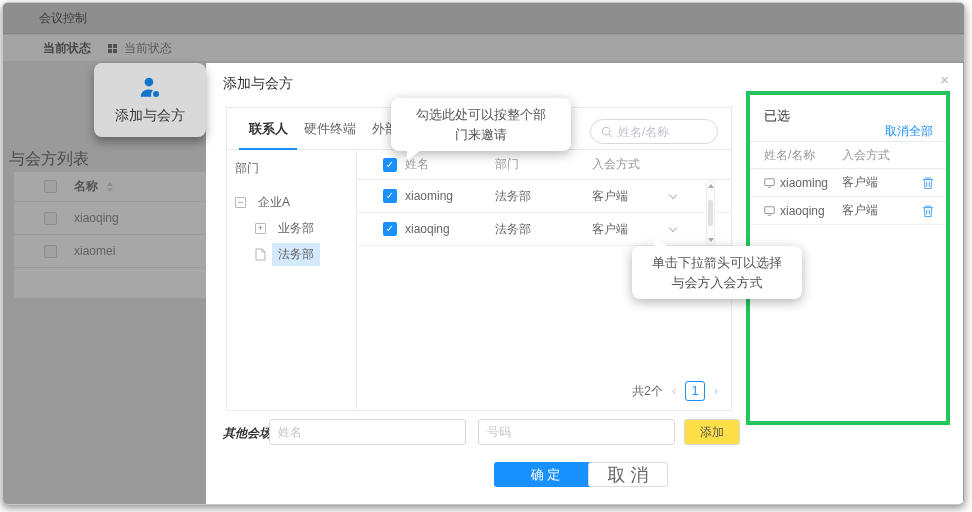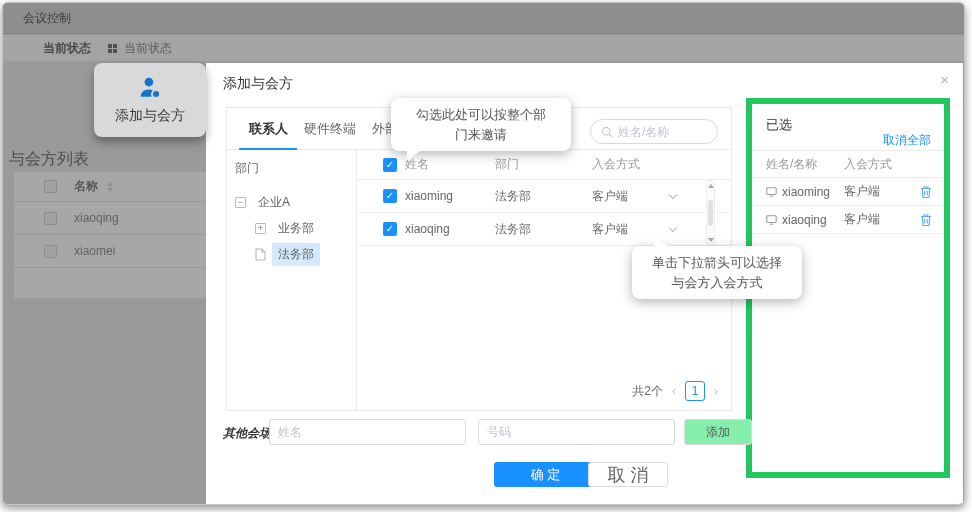--- a/index.html
+++ b/index.html
@@ -4,21 +4,21 @@
 <style>
   * { margin:0; padding:0; box-sizing:border-box; }
   body { font-family:"Liberation Sans","DejaVu Sans",sans-serif; background:#ffffff; }
   .screen { position:relative; width:972px; height:512px; overflow:hidden; background:#fff; }
   .window { position:absolute; left:2px; top:2px; width:963px; height:503px;
             border:1px solid #c6c6c6; border-radius:6px; overflow:hidden;
             background:#9a9a9a; box-shadow:0 3px 8px rgba(0,0,0,.45); }
 
   
   .topbar { position:absolute; left:0; top:0; right:0; height:31px; background:#8e8e8e;
-            border-bottom:1px solid #828282; display:flex; align-items:center; padding-left:20px;
+            border-bottom:1px solid #828282; display:flex; align-items:center; padding-left:36px;
             font-size:12px; color:#3c3c3c; }
   .statusbar { position:absolute; left:0; top:32px; right:0; height:26px; background:#a4a4a4;
                display:flex; align-items:center; gap:7px; padding-left:40px; font-size:12px; }
   .statusbar .lbl { color:#474747; font-weight:bold; }
   .statusbar .val { color:#5a5a5a; }
   .grid-ic { display:inline-grid; grid-template-columns:4px 4px; grid-gap:1px; margin-left:10px; }
   .grid-ic i { width:4px; height:4px; background:#515151; }
 
   .list-title { position:absolute; left:6px; top:146px; font-size:16px; color:#4c4c4c; }
   .list-box { position:absolute; left:11px; top:169px; width:193px; height:126px; background:#a7a7a7; }
@@ -85,40 +85,40 @@
   .varr.dn { border-top:4px solid #a8a8a8; }
   .vthumb { width:5px; height:26px; background:#e0e0e0; border-radius:3px; }
 
   .pager { position:absolute; right:13px; bottom:9px; display:flex; align-items:center; gap:9px;
            font-size:12px; color:#666; }
   .pg-prev { color:#c0c4cc; cursor:pointer; }
   .pg-next { color:#9fcdf7; cursor:pointer; }
   .pg-num { width:20px; height:20px; border:1px solid #1890ff; border-radius:3px; color:#1890ff;
             display:flex; align-items:center; justify-content:center; cursor:pointer; }
 
-  .rbox { position:absolute; left:540px; top:35px; width:204px; height:380px; border:6px solid #22c55e; }
+  .rbox { position:absolute; left:540px; top:28px; width:204px; height:334px; border:4px solid #22c55e; }
   .r-title { position:absolute; left:14px; top:12px; font-size:13px; color:#333; }
   .r-clear { position:absolute; right:13px; top:28px; font-size:12px; color:#1890ff; cursor:pointer; }
   .r-table { position:absolute; left:0; top:46px; right:0; }
   .rrow { display:flex; align-items:center; height:28px; border-bottom:1px solid #f0f0f0;
           font-size:12px; color:#666; padding-left:14px; position:relative; }
   .rrow.rhead { color:#999; border-bottom:1px solid #ebebeb; border-top:1px solid #ebebeb; }
   .r-name { width:78px; display:flex; align-items:center; gap:5px; }
   .r-meth { width:70px; }
   .trash { position:absolute; right:12px; top:7px; cursor:pointer; }
 
   .other { position:absolute; left:0; top:355px; width:100%; height:28px; font-size:12px; }
   .other .olbl { position:absolute; left:17px; top:7px; color:#333; font-weight:bold;font-style:italic; }
   .oinput { position:absolute; top:1px; height:26px; border:1px solid #d9d9d9; border-radius:3px;
             padding:0 8px; font-size:12px; color:#666; outline:none; font-family:inherit; }
   .oinput::placeholder { color:#c0c4cc; }
   .o-name { left:63px; width:197px; }
   .o-num  { left:272px; width:197px; }
-  .o-add { position:absolute; left:478px; top:1px; width:68px; height:26px; border:1px solid #d9d9d9;
-           border-radius:3px; background:#86efac; color:#555; font-size:12px; cursor:pointer;
+  .o-add { position:absolute; left:478px; top:1px; width:56px; height:26px; border:1px solid #d9d9d9;
+           border-radius:3px; background:#fde047; color:#555; font-size:12px; cursor:pointer;
            font-family:inherit; }
 
   .btn-ok { position:absolute; left:288px; top:399px; width:103px; height:25px; background:#1890ff;
             border:none; border-radius:3px; color:#fff; font-size:13px; cursor:pointer; font-family:inherit; }
   .btn-cancel { position:absolute; left:382px; top:399px; width:80px; height:25px; background:#fff;
             border:1px solid #dcdcdc; border-radius:3px; color:#666; font-size:18px; cursor:pointer;
             font-family:inherit; }
 
   
   .tip { position:absolute; background:#fff; border-radius:8px; box-shadow:0 3px 12px rgba(0,0,0,.3);

